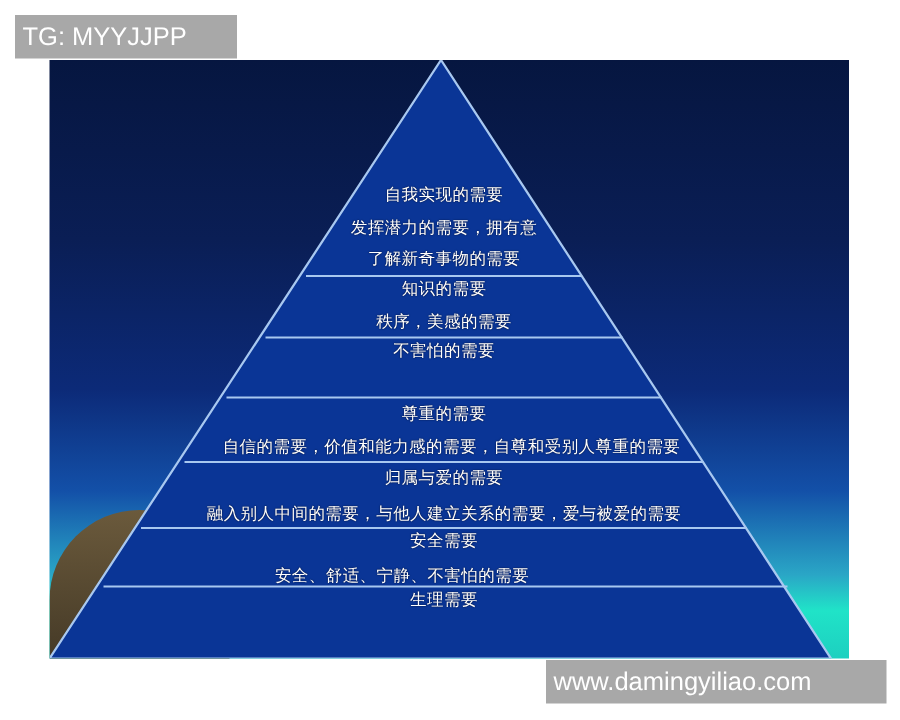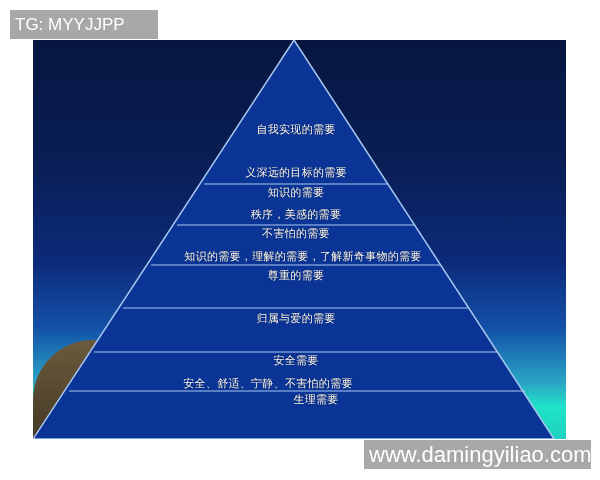--- a/index.html
+++ b/index.html
@@ -8,51 +8,53 @@
   .panel { position:absolute; left:33px; top:40px; width:533px; height:399px;
            background:linear-gradient(to bottom,#061640 0%,#0a1e55 30%,#0c2a78 55%,#1350a8 72%,#2aa6c6 86%,#20e3c8 92%,#1dd0c0 100%);
            overflow:hidden;font-family:Liberation Serif, serif; }
   .ground { position:absolute; left:0; top:300px; width:120px; height:120px; border-radius:50% 50% 0 0;
             background:linear-gradient(to bottom,#6b5a3c,#3d3322); }
   svg.pyr { position:absolute; left:0; top:0; }
   .txt { position:absolute; color:#ffffff; font-size:11px; white-space:nowrap; transform:translateX(-50%);
          text-shadow:0 0 1px #001; letter-spacing:0.3px; }
   .tag { position:absolute; background:#a8a8a8; color:#ffffff; font-family:"Liberation Sans", sans-serif; }
   .tag-tg { left:10px; top:10px; width:148px; height:29px; font-size:17px; line-height:29px; padding-left:5px; box-sizing:border-box; }
-  .tag-url { left:364px; top:440px; width:227px; height:29px; font-size:22px; line-height:29px; padding-left:5px; box-sizing:border-box;text-align:right; }
+  .tag-url { left:364px; top:440px; width:227px; height:29px; font-size:17px; line-height:29px; padding-left:5px; box-sizing:border-box; }
 </style>
 </head>
 <body>
 
 <div class="tag tag-tg">TG: MYYJJPP</div>
 
 <div class="panel">
   <div class="ground"></div>
   <svg class="pyr" width="533" height="399" viewBox="0 0 533 399">
     <polygon points="261,0 0,399 521,399" fill="#0a3596" stroke="#a8c8f0" stroke-width="1.5"></polygon>
     <line x1="171" y1="144" x2="355" y2="144" stroke="#a8c8f0" stroke-width="1.2"></line>
     <line x1="144" y1="185" x2="382" y2="185" stroke="#a8c8f0" stroke-width="1.2"></line>
     <line x1="118" y1="225" x2="408" y2="225" stroke="#a8c8f0" stroke-width="1.2"></line>
     <line x1="90" y1="268" x2="436" y2="268" stroke="#a8c8f0" stroke-width="1.2"></line>
     <line x1="61" y1="312" x2="465" y2="312" stroke="#a8c8f0" stroke-width="1.2"></line>
     <line x1="36" y1="351" x2="492" y2="351" stroke="#a8c8f0" stroke-width="1.2"></line>
   </svg>
 
   <div class="txt" style="left:263px; top:82px;">自我实现的需要</div>
-  <div class="txt" style="left:263px; top:125px;">义深远的目标的需要</div>
+  <div class="txt" style="left:263px; top:104px;">发挥潜力的需要，拥有意</div>
+  <div class="txt" style="left:263px; top:125px;">了解新奇事物的需要</div>
 
   <div class="txt" style="left:263px; top:145px;">知识的需要</div>
   <div class="txt" style="left:263px; top:167px;">秩序，美感的需要</div>
 
   <div class="txt" style="left:263px; top:186px;">不害怕的需要</div>
-  <div class="txt" style="left:270px; top:209px;">知识的需要，理解的需要，了解新奇事物的需要</div>
 
   <div class="txt" style="left:263px; top:228px;">尊重的需要</div>
+  <div class="txt" style="left:268px; top:250px;">自信的需要，价值和能力感的需要，自尊和受别人尊重的需要</div>
 
   <div class="txt" style="left:263px; top:271px;text-align:center;">归属与爱的需要</div>
+  <div class="txt" style="left:263px; top:295px;">融入别人中间的需要，与他人建立关系的需要，爱与被爱的需要</div>
 
   <div class="txt" style="left:263px; top:313px;">安全需要</div>
   <div class="txt" style="left:235px; top:336px;">安全、舒适、宁静、不害怕的需要</div>
 
-  <div class="txt" style="left:263px; top:352px;margin-left:20px;">生理需要</div>
+  <div class="txt" style="left:263px; top:352px;">生理需要</div>
 </div>
 
 <div class="tag tag-url">www.damingyiliao.com</div>
 
 </body></html>

